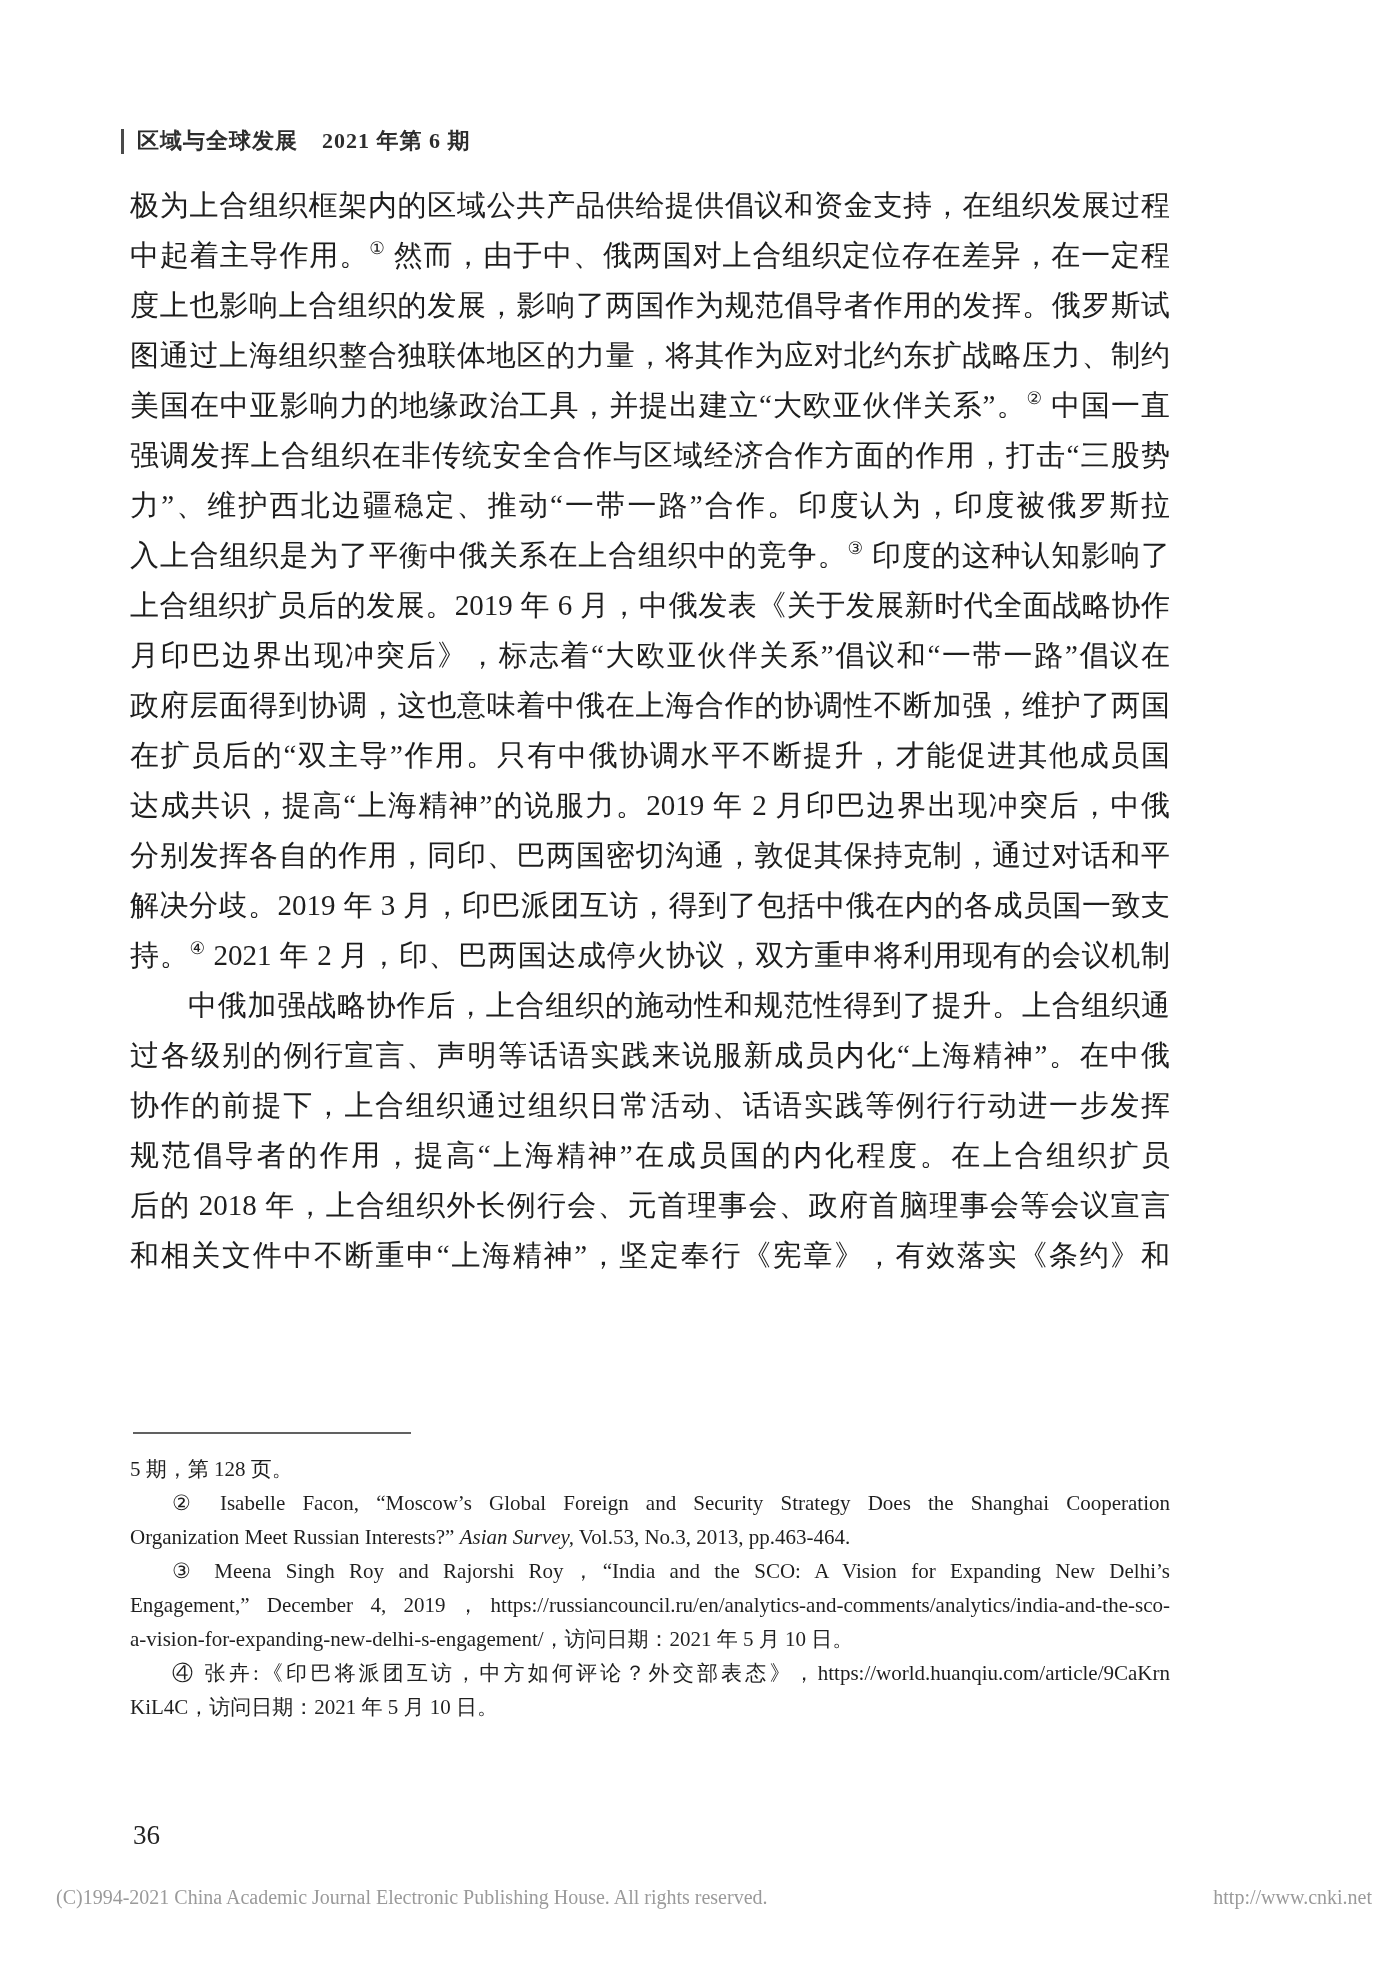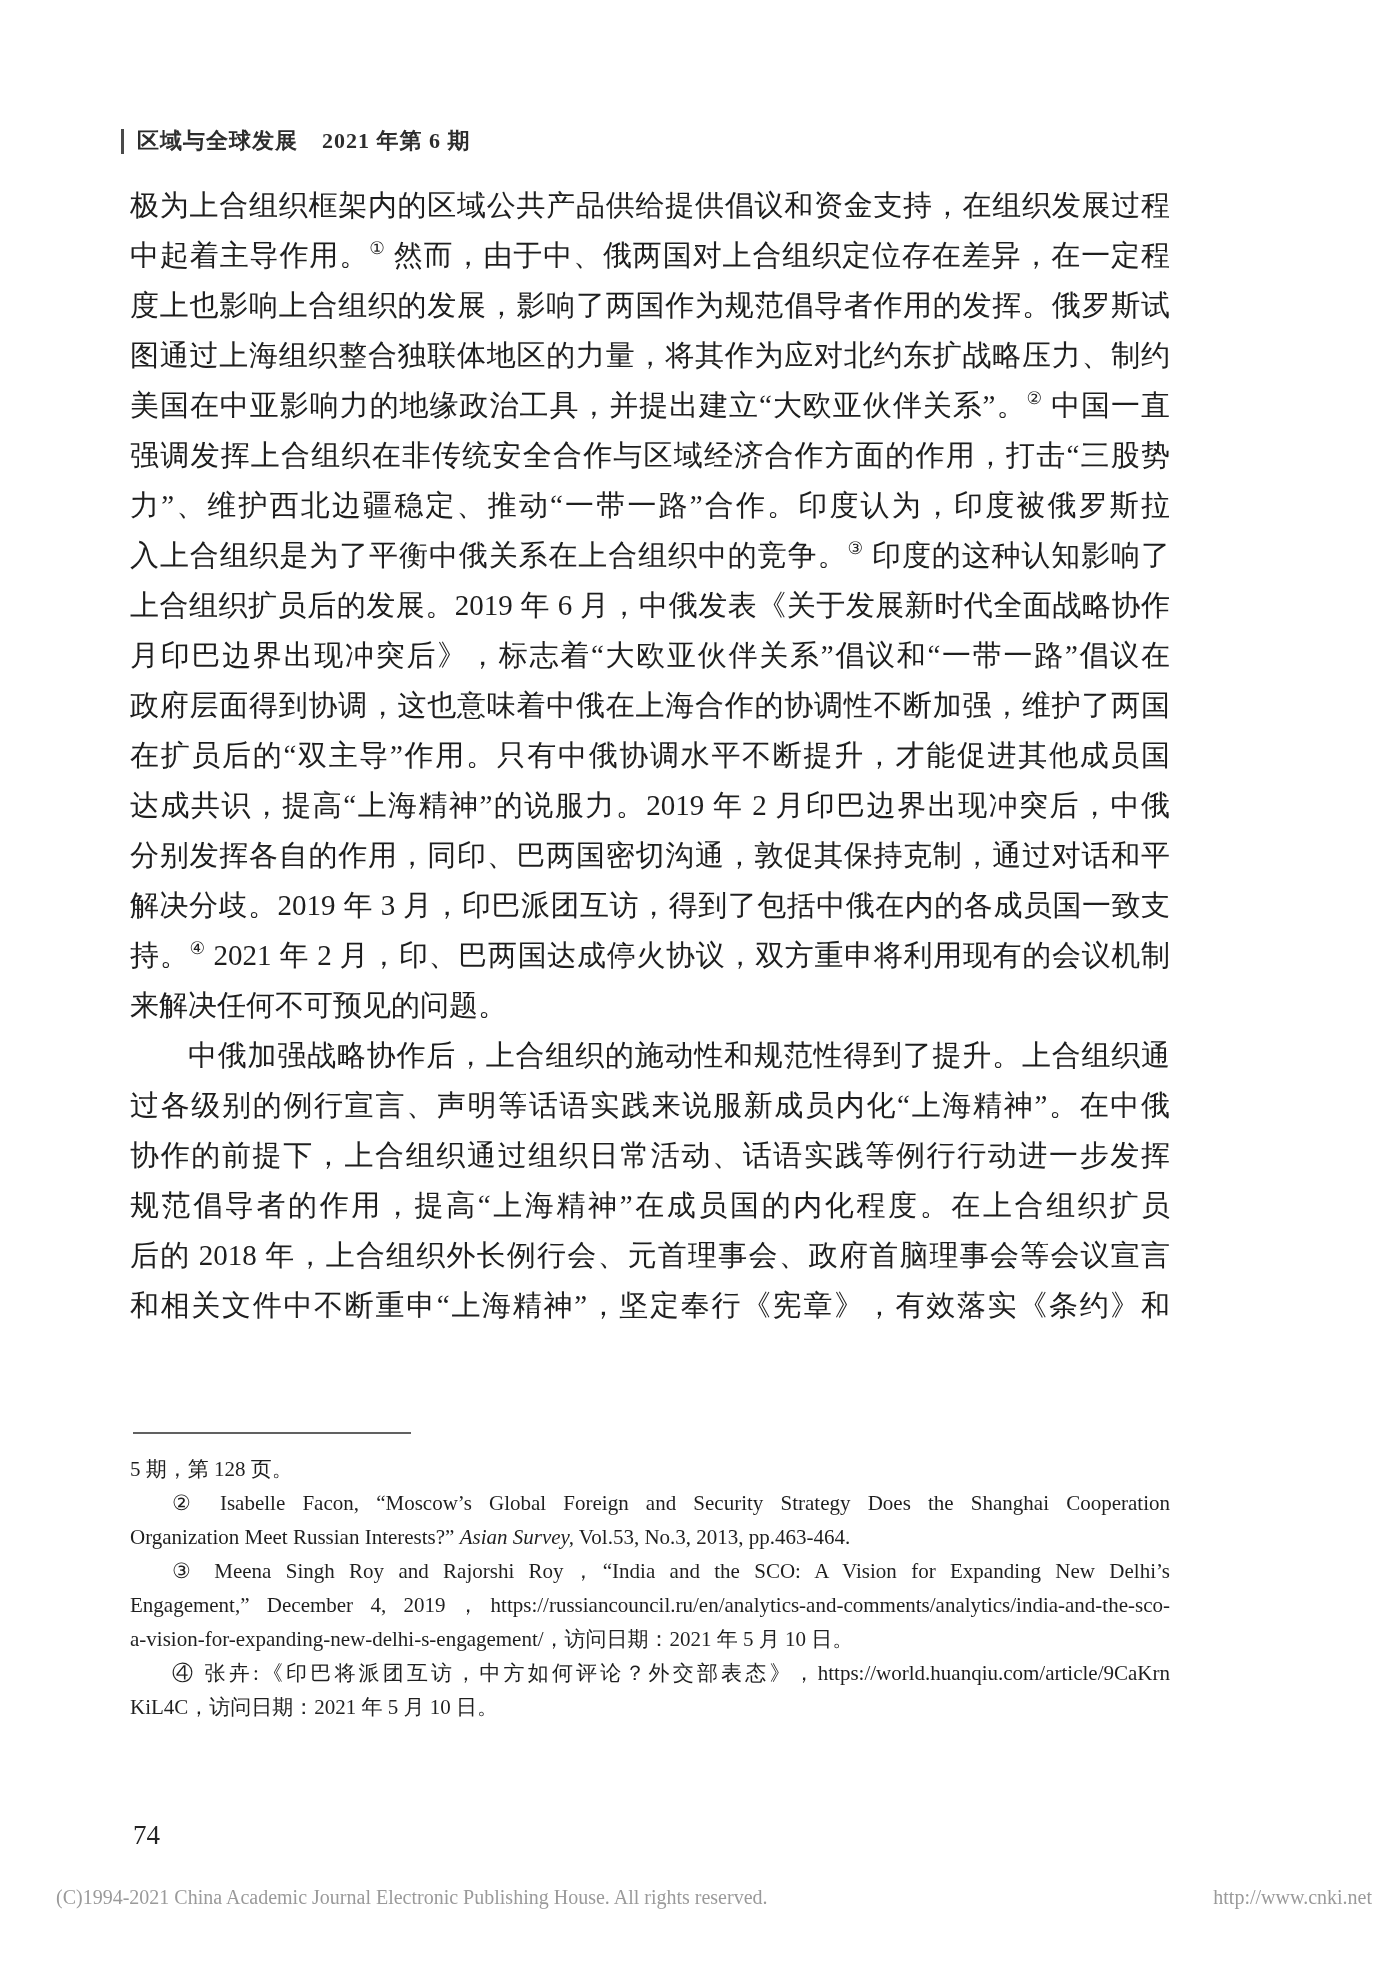--- a/index.html
+++ b/index.html
@@ -80,21 +80,20 @@
       <div class="body-line fill">力”、维护西北边疆稳定、推动“一带一路”合作。印度认为，印度被俄罗斯拉</div>
       <div class="body-line fill">入上合组织是为了平衡中俄关系在上合组织中的竞争。<sup>③</sup> 印度的这种认知影响了</div>
       <div class="body-line fill">上合组织扩员后的发展。2019 年 6 月，中俄发表《关于发展新时代全面战略协作</div>
       <div class="body-line fill">月印巴边界出现冲突后》，标志着“大欧亚伙伴关系”倡议和“一带一路”倡议在</div>
       <div class="body-line fill">政府层面得到协调，这也意味着中俄在上海合作的协调性不断加强，维护了两国</div>
       <div class="body-line fill">在扩员后的“双主导”作用。只有中俄协调水平不断提升，才能促进其他成员国</div>
       <div class="body-line fill">达成共识，提高“上海精神”的说服力。2019 年 2 月印巴边界出现冲突后，中俄</div>
       <div class="body-line fill">分别发挥各自的作用，同印、巴两国密切沟通，敦促其保持克制，通过对话和平</div>
       <div class="body-line fill">解决分歧。2019 年 3 月，印巴派团互访，得到了包括中俄在内的各成员国一致支</div>
       <div class="body-line fill">持。<sup>④</sup> 2021 年 2 月，印、巴两国达成停火协议，双方重申将利用现有的会议机制</div>
-      <div class="body-line">来解决任何不可预见的问题。</div>
       <div class="body-line fill indent">中俄加强战略协作后，上合组织的施动性和规范性得到了提升。上合组织通</div>
       <div class="body-line fill">过各级别的例行宣言、声明等话语实践来说服新成员内化“上海精神”。在中俄</div>
       <div class="body-line fill">协作的前提下，上合组织通过组织日常活动、话语实践等例行行动进一步发挥</div>
       <div class="body-line fill">规范倡导者的作用，提高“上海精神”在成员国的内化程度。在上合组织扩员</div>
       <div class="body-line fill">后的 2018 年，上合组织外长例行会、元首理事会、政府首脑理事会等会议宣言</div>
       <div class="body-line fill">和相关文件中不断重申“上海精神”，坚定奉行《宪章》，有效落实《条约》和</div>
     </div>
 
   <div class="fn-divider"></div>
 
@@ -102,20 +101,20 @@
       <div class="fn-line"><span>5 期，第 128 页。</span></div>
       <div class="fn-line fill indent"><span>② Isabelle Facon, “Moscow’s Global Foreign and Security Strategy Does the Shanghai Cooperation</span></div>
       <div class="fn-line"><span>Organization Meet Russian Interests?” </span><span class="italic">Asian Survey,</span><span> Vol.53, No.3, 2013, pp.463-464.</span></div>
       <div class="fn-line fill indent"><span>③ Meena Singh Roy and Rajorshi Roy，“India and the SCO: A Vision for Expanding New Delhi’s</span></div>
       <div class="fn-line fill"><span>Engagement,” December 4, 2019，https://russiancouncil.ru/en/analytics-and-comments/analytics/india-and-the-sco-</span></div>
       <div class="fn-line"><span>a-vision-for-expanding-new-delhi-s-engagement/，访问日期：2021 年 5 月 10 日。</span></div>
       <div class="fn-line fill indent"><span>④ 张卉:《印巴将派团互访，中方如何评论？外交部表态》，https://world.huanqiu.com/article/9CaKrn</span></div>
       <div class="fn-line"><span>KiL4C，访问日期：2021 年 5 月 10 日。</span></div>
     </div>
 
-  <div class="pagenum">74</div>
+  <div class="pagenum">36</div>
 
   <div class="copyright">
     <span>(C)1994-2021 China Academic Journal Electronic Publishing House. All rights reserved.</span>
     <span>http://www.cnki.net</span>
   </div>
 
 </div>
 
 </body></html>

